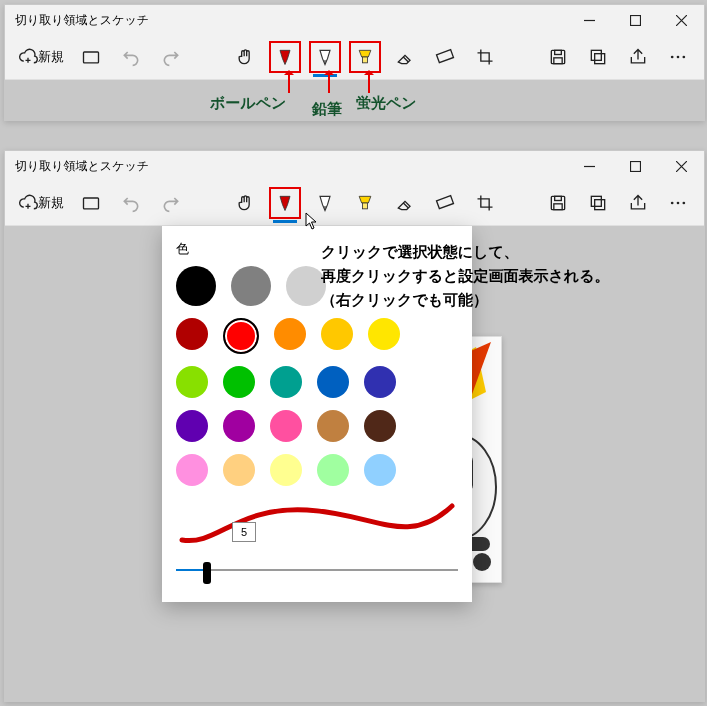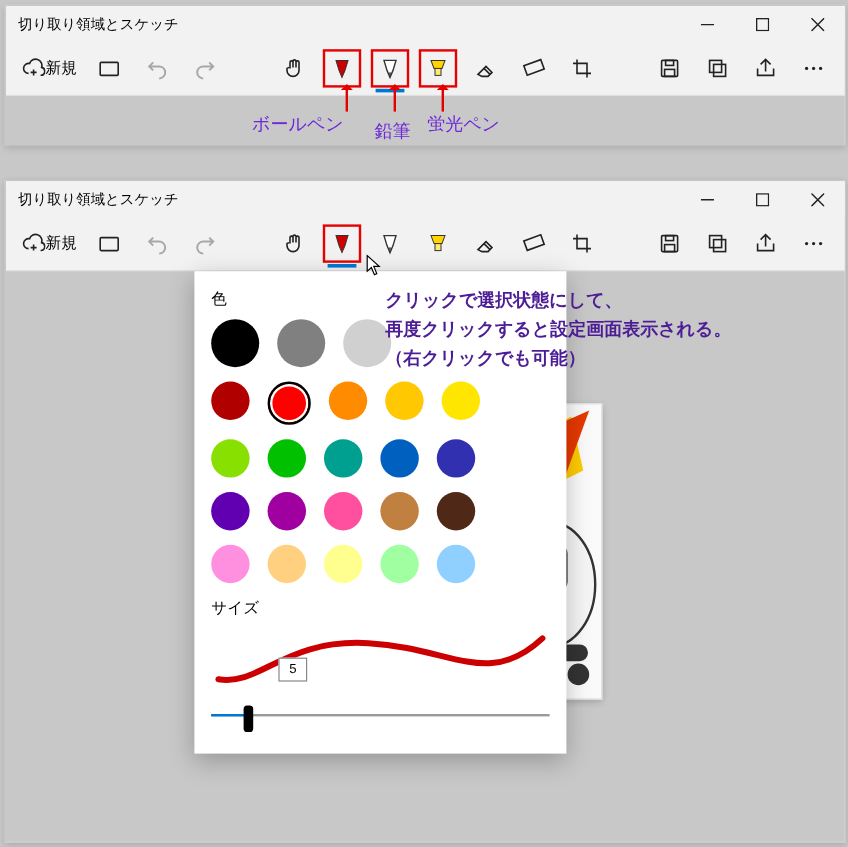--- a/index.html
+++ b/index.html
@@ -15,39 +15,39 @@
   .tbtn{width:40px;height:40px;display:flex;align-items:center;justify-content:center;position:relative;}
   .tbtn .lbl{font-size:13px;margin-left:0;}
   .tbtn.disabled{opacity:.35;}
   .redbox{position:absolute;inset:4px;border:2px solid #e60000;pointer-events:none;}
   .underline{position:absolute;left:8px;right:8px;bottom:0;height:3px;background:#0078d4;}
   .spacer{flex:1;}
   .canvas{background:#c8c8c8;height:40px;}
   
   .ic{width:20px;height:20px;}
   
-  .anno{position:absolute;color:#6d28d9;font-size:15px;font-weight:normal;white-space:nowrap;}
+  .anno{position:absolute;color:#14532d;font-size:15px;font-weight:bold;white-space:nowrap;}
   .arrow{position:absolute;width:2px;background:#e60000;}
   .arrow::before{content:"";position:absolute;top:-6px;left:-4px;border:5px solid transparent;border-bottom-color:#e60000;}
   
   .content2{position:relative;height:475px;background:#c8c8c8;}
   .popup{position:absolute;left:157px;top:0;width:310px;background:#fff;box-shadow:0 6px 20px rgba(0,0,0,.25);padding:12px 14px 22px 14px;box-sizing:border-box;}
   .popup h4{margin:2px 0 8px 0;font-size:13px;font-weight:normal;}
   .swatch-row{display:flex;gap:15px;margin-bottom:12px;}
   .sw{width:32px;height:32px;border-radius:50%;}
   .sw.big{width:40px;height:40px;}
   .sw.sel{border:2px solid #000;box-shadow:inset 0 0 0 2px #fff;}
   .wave{position:relative;height:60px;margin-top:4px;}
   .wave svg{width:100%;height:50px;}
   .sizebox{position:absolute;left:56px;top:24px;width:22px;height:18px;background:#fff;border:1px solid #888;display:flex;align-items:center;justify-content:center;font-size:11px;}
   .slider{position:relative;height:20px;margin-top:2px;}
   .track{position:absolute;left:0;right:0;top:9px;height:2px;background:#9a9a9a;}
   .track .fill{position:absolute;left:0;top:0;height:2px;background:#0078d4;}
   .thumb{position:absolute;top:2px;width:8px;height:22px;background:#000;border-radius:3px;}
-  .note{position:absolute;color:#4c1d95;font-size:15px;font-weight:bold;line-height:1.6;white-space:nowrap;font-family:Liberation Mono, monospace;}
+  .note{position:absolute;color:#000000;font-size:15px;font-weight:bold;line-height:1.6;white-space:nowrap;}
   .cursor{position:absolute;width:14px;height:18px;}
   .imgcard{position:absolute;left:410px;top:110px;width:85px;height:245px;background:#fafafa;border:1px solid #ddd;box-shadow:0 2px 6px rgba(0,0,0,.2);overflow:hidden;}
 </style>
 </head>
 <body>
 <div class="stage">
 
 <div class="window" style="top:4px;">
   <div class="titlebar">
     <div class="title">切り取り領域とスケッチ</div>
@@ -341,21 +341,20 @@
               <div class="sw" style="background: rgb(80, 40, 24);"></div>
             </div>
             <div class="swatch-row">
               <div class="sw" style="background: rgb(255, 144, 224);"></div>
               <div class="sw" style="background: rgb(255, 208, 128);"></div>
               <div class="sw" style="background: rgb(255, 255, 144);"></div>
               <div class="sw" style="background: rgb(160, 255, 160);"></div>
               <div class="sw" style="background: rgb(144, 208, 255);"></div>
             </div>
           </div>
-      <h4 style="margin-top:6px">サイズ</h4>
       <div class="wave">
         <svg viewBox="0 0 280 50">
               <path d="M5 42 C 40 48, 60 8, 130 12 S 230 50, 275 8" stroke="#cc0000" stroke-width="5" fill="none" stroke-linecap="round"></path>
             </svg>
         <div class="sizebox">5</div>
       </div>
       <div class="slider">
         <div class="track">
               <div class="fill" id="fill" style="width: 11%;"></div>
             </div>

